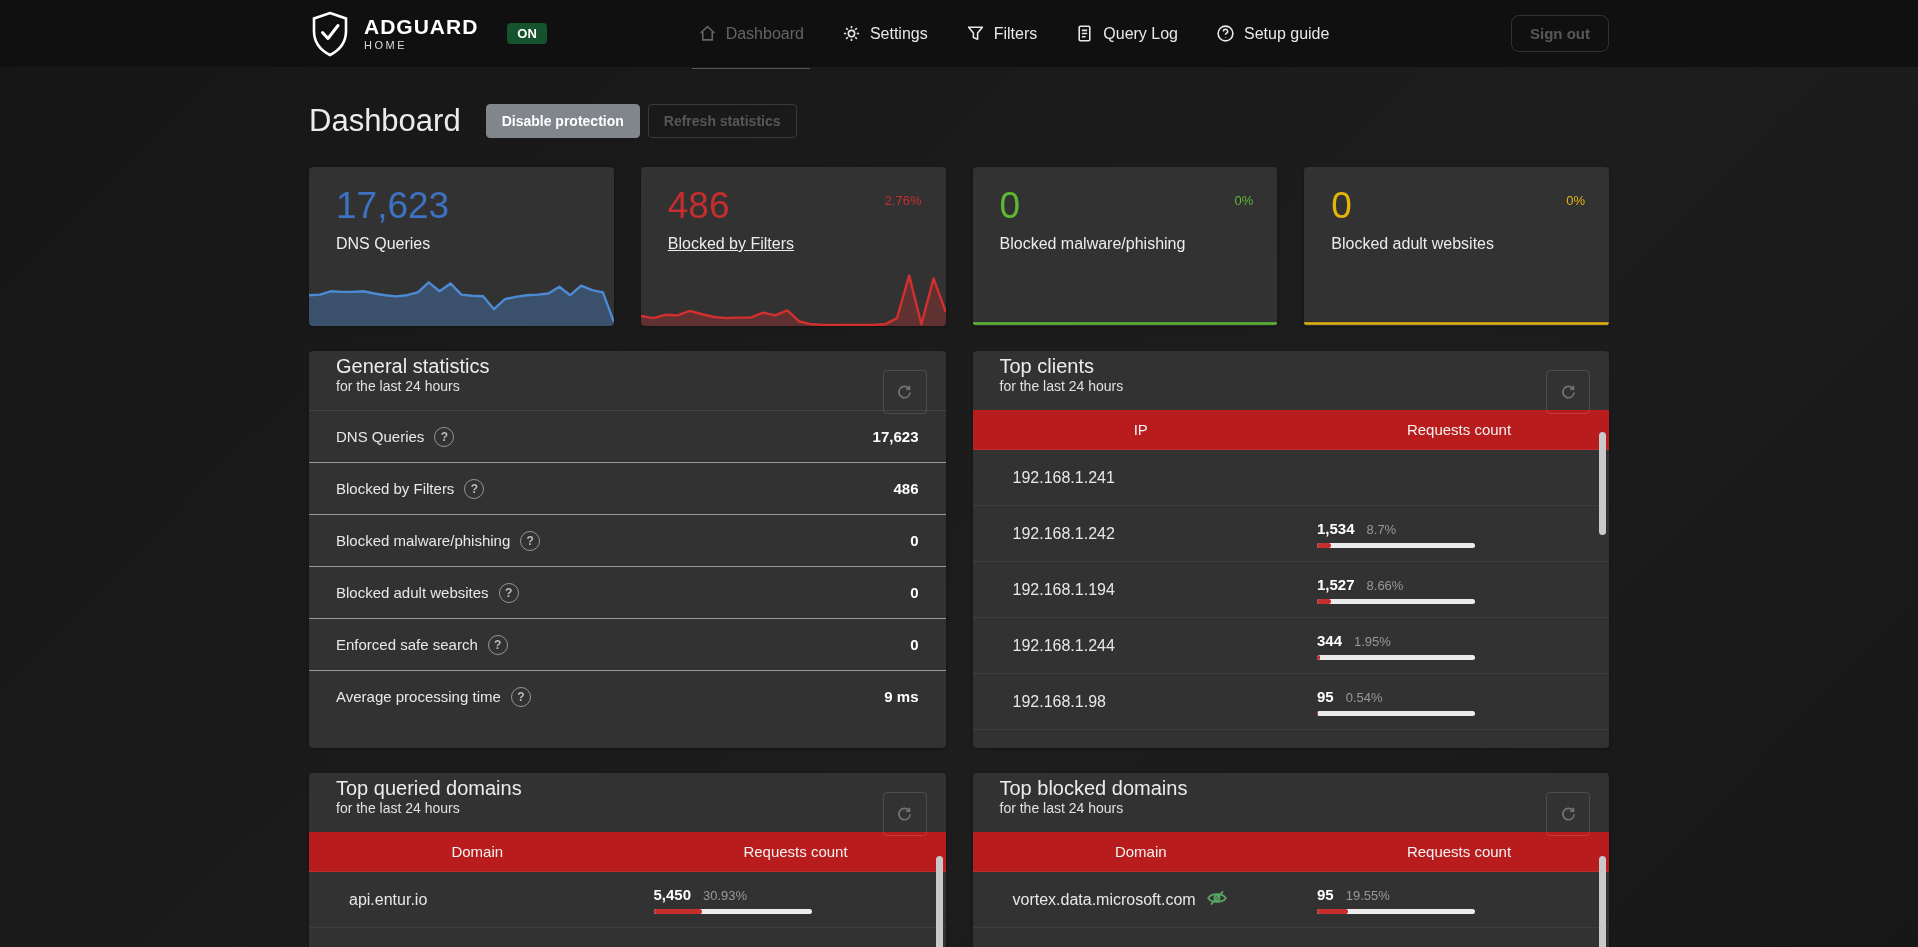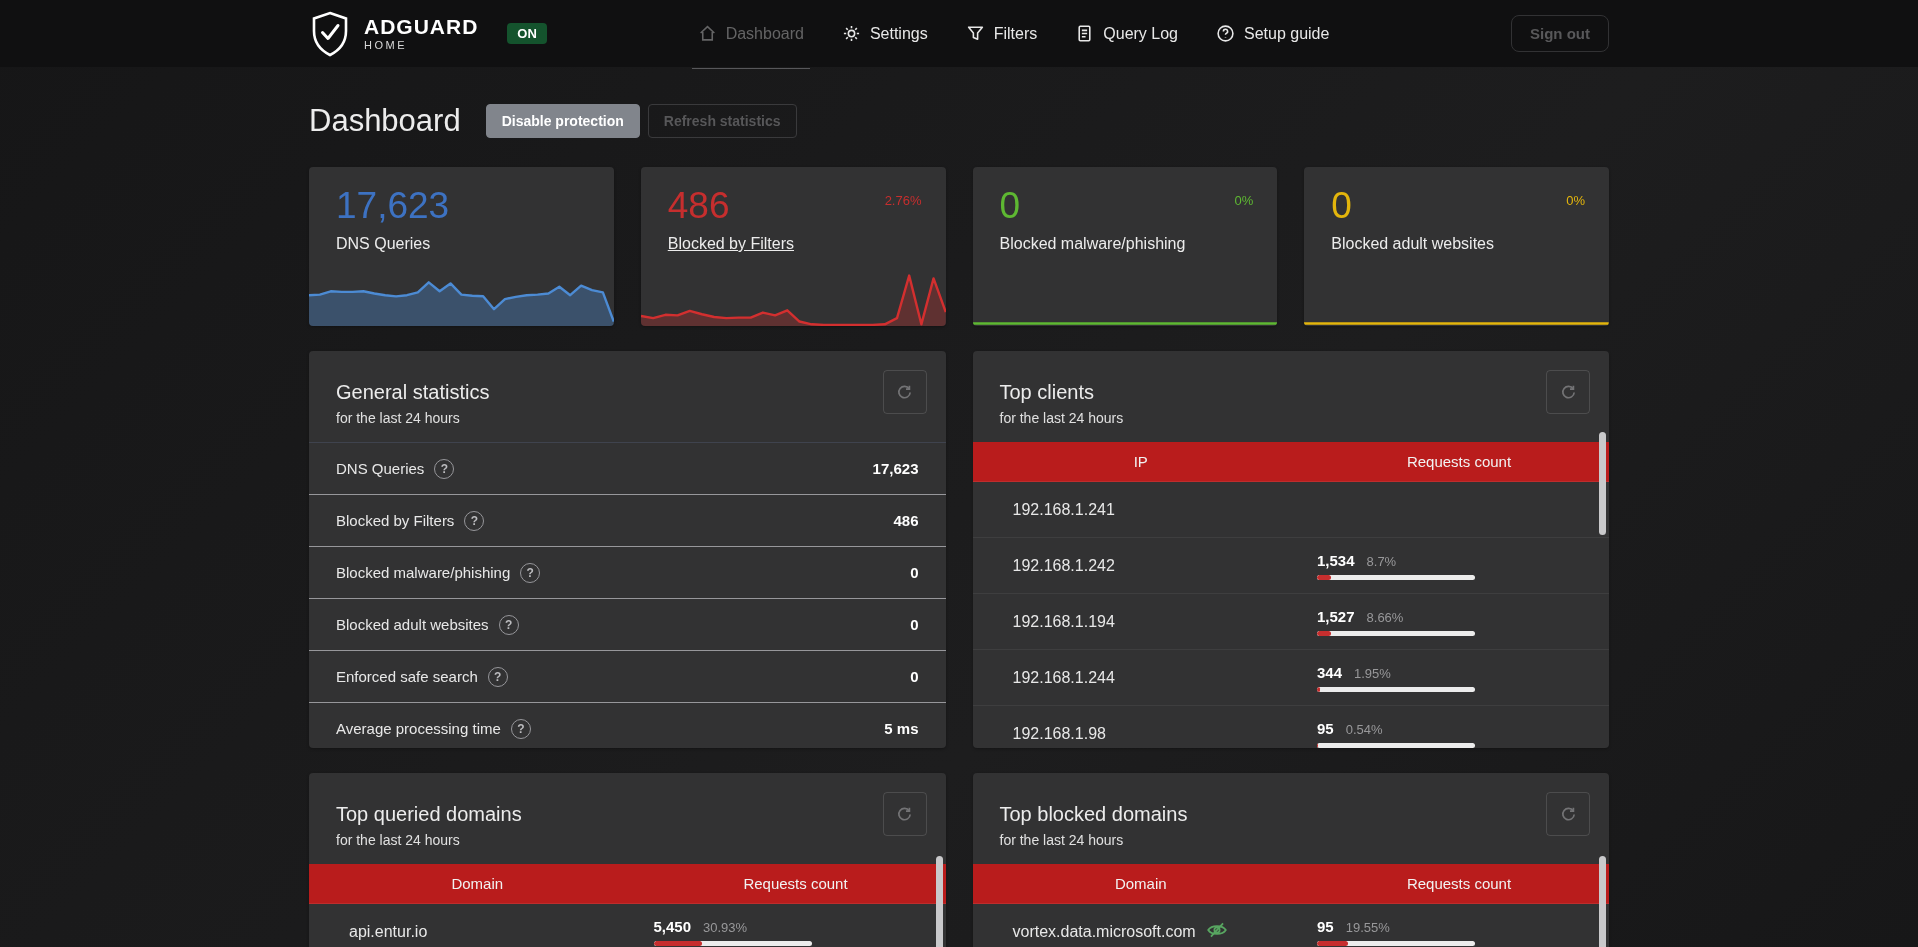--- a/index.html
+++ b/index.html
@@ -46,23 +46,23 @@
   .card-label.link { text-decoration:underline; cursor:pointer; }
   .card-pct { position:absolute; top:26px; right:24px; font-size:13px; }
   .spark { position:absolute; left:0; right:0; bottom:0; width:100%; height:56px; display:block; }
   .spark-flat { height:50px; }
   
   .panels { display:grid; grid-template-columns:1fr 1fr; gap:27px; margin-top:25px; }
   .panel { background:#323233; border-radius:4px; position:relative; overflow:hidden;
            box-shadow:0 1px 3px rgba(0,0,0,.3); }
   .panel-tall { height:397px; }
   .panel-cut { height:300px; }
-  .panel-head { padding:30px 27px 16px; }
+  .panel-head { padding:4px 27px 16px; }
   .panel-title { font-size:20px; color:#ececec; }
-  .panel-sub { font-size:14px; color:#e0e0e0; margin-top:6px; }
+  .panel-sub { font-size:14px; color:#e0e0e0; margin-top:0; }
   .refresh-btn { position:absolute; top:19px; right:19px; width:44px; height:44px;
                  background:transparent; border:1px solid rgba(255,255,255,.13); border-radius:4px;
                  cursor:pointer; display:flex; align-items:center; justify-content:center; }
   .refresh-btn svg { width:17px; height:17px; stroke:#737375; fill:none; stroke-width:1.8; }
   
   .gs-row { height:52px; display:flex; align-items:center; padding:0 27px;
             border-top:1px solid rgba(235,235,240,.55); }
   .gs-row:first-child { border-top:1px solid rgba(90,100,130,.35); }
   .gs-label { font-size:15px; color:#e8e8e8; display:flex; align-items:center; gap:10px; }
   .q-icon { width:20px; height:20px; border:1px solid #96969a; border-radius:50%;
@@ -237,21 +237,21 @@
               <span>Enforced safe search</span>
               <span class="q-icon">?</span>
             </div>
           <div class="gs-value">0</div>
         </div>
         <div class="gs-row">
           <div class="gs-label">
               <span>Average processing time</span>
               <span class="q-icon">?</span>
             </div>
-          <div class="gs-value">5 ms</div>
+          <div class="gs-value">9 ms</div>
         </div>
       </div>
     </div>
 
     <div class="panel panel-tall">
       <div class="panel-head">
         <div class="panel-title">Top clients</div>
         <div class="panel-sub">for the last 24 hours</div>
       </div>
       <button class="refresh-btn">

